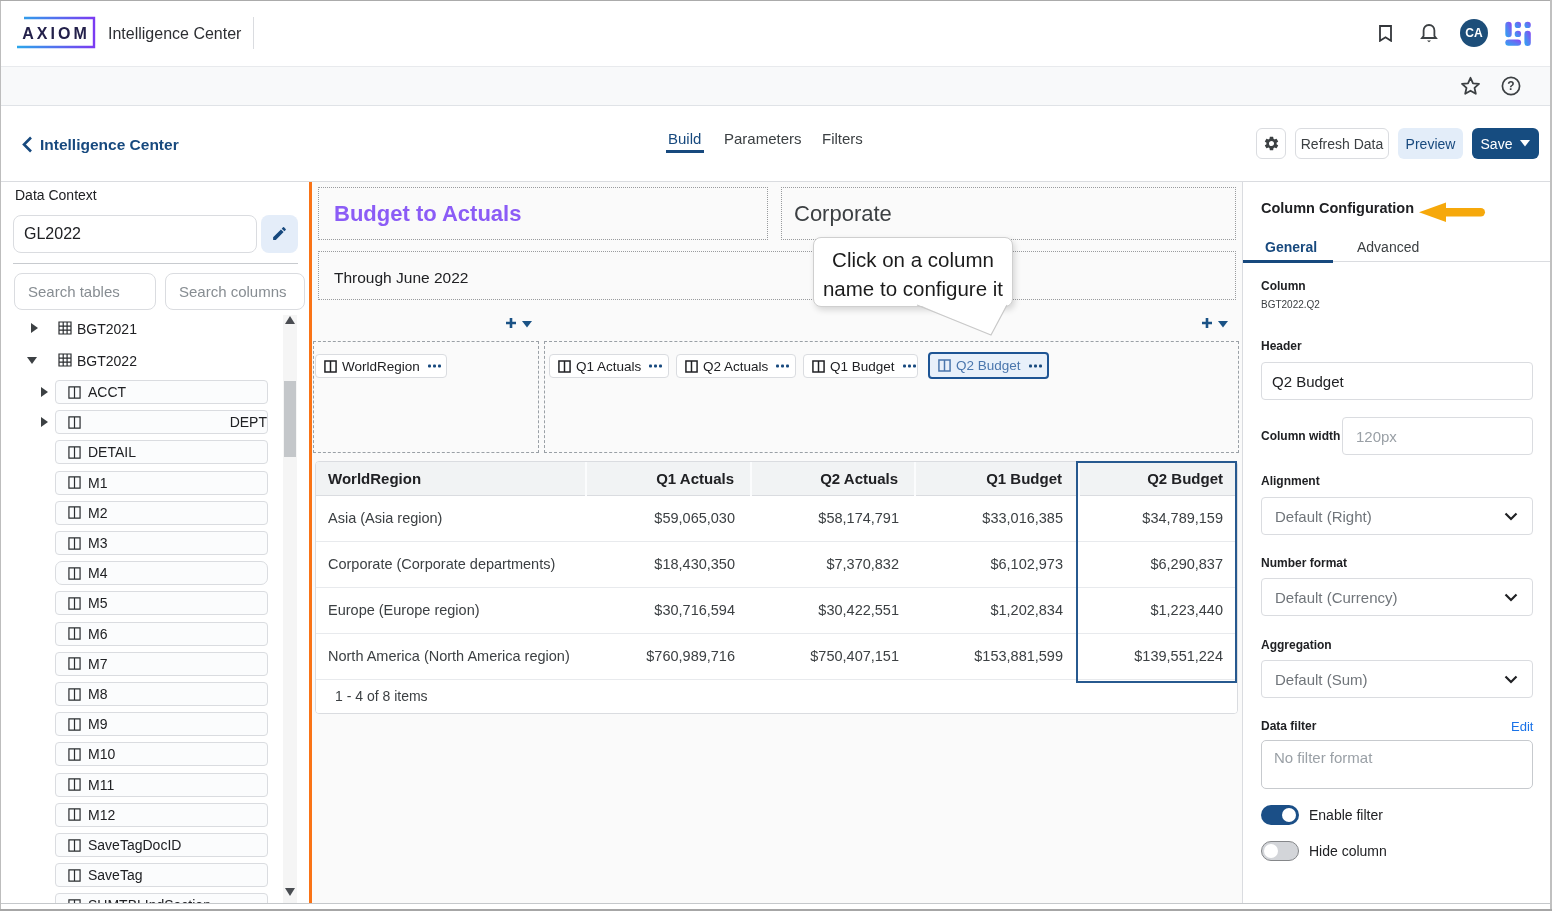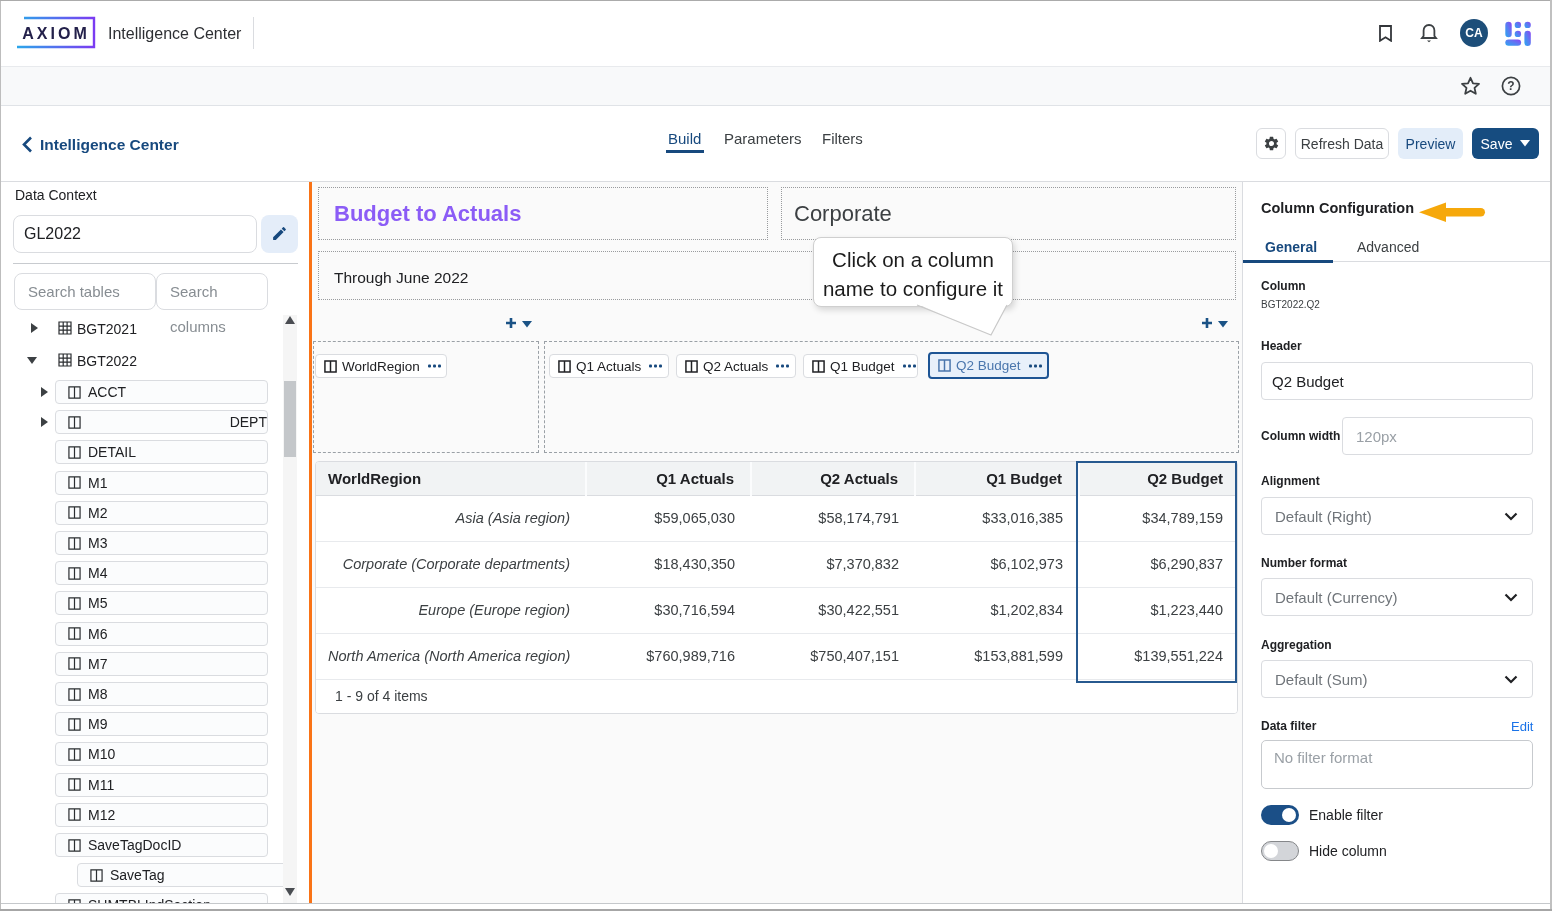--- a/index.html
+++ b/index.html
@@ -40,21 +40,21 @@
 #centerPane { left:312px; top:182px; width:931px; height:721px; background:#fafafa; border-right:1px solid #dadce0; overflow:hidden; }
 #rightPane { left:1243px; top:182px; width:309px; height:721px; background:#fff; overflow:hidden; }
 
 .lab { font-size:14px; color:#202124; }
 #dcLabel { left:15px; top:5px; }
 #dcInput { left:13px; top:33px; width:244px; height:38px; border:1px solid #dadce0; border-radius:8px; background:#fff; font-size:16px; color:#202124; line-height:36px; padding-left:10px; }
 #dcEdit { left:261px; top:33px; width:37px; height:38px; border-radius:8px; background:#e4edf9; }
 #dcDivider { left:13px; top:81px; width:285px; height:1px; background:#c8cbcf; }
 .search { top:91px; height:37px; border:1px solid #dadce0; border-radius:8px; background:#fff; font-size:15px; color:#878d92; line-height:35px; padding-left:13px; }
 #searchT { left:14px; width:142px; }
-#searchC { left:156px; width:112px; }
+#searchC { left:165px; width:140px; }
 .pill { left:55px; width:213px; height:24px; border:1px solid #dadce0; border-radius:4px; background:#fbfcfd; font-size:14px; color:#202124; display:flex; align-items:center; padding-left:12px; gap:7px; }
 
 #sbTrack { left:283px; top:133px; width:14px; height:588px; background:#f5f5f5; }
 #sbThumb { left:284px; top:199px; width:12px; height:76px; background:#c4c7ca; }
 
 .dotbox { border:1.5px dotted #999b9e; background:#fafafa; position:absolute; }
 #box1 { left:6px; top:5px; width:450px; height:53px; }
 #box1 span { position:absolute; left:15px; top:13px; font-size:22px; font-weight:700; color:#8b5cf6; }
 #box2 { left:469px; top:5px; width:455px; height:53px; }
 #box2 span { position:absolute; left:12px; top:13px; font-size:22px; color:#3c4043; }
@@ -72,21 +72,21 @@
 #chipQ2A { left:364px; width:120px; }
 #chipQ1B { left:491px; width:115px; }
 #chipQ2B { left:616px; top:170px; width:121px; height:27px; background:#e8f0fa; border:2px solid #1d5494; color:#4a76ad; }
 
 #grid { left:3px; top:279px; width:923px; background:#fff; border:1px solid #dadce0; border-radius:4px; overflow:hidden; }
 #grid table { border-collapse:collapse; width:100%; table-layout:fixed; }
 #grid th { background:#f1f3f4; font-size:15px; font-weight:700; color:#202124; height:33px; border-bottom:1px solid #dadce0; text-align:right; padding-right:16px; white-space:nowrap; }
 #grid th:first-child { text-align:left; padding-left:12px; }
 #grid th + th { border-left:2px solid #fbfcfd; }
 #grid td { font-size:14.5px; color:#3c4043; height:46px; text-align:right; padding-right:16px; border-bottom:1px solid #e8eaed; background:#fff; white-space:nowrap; }
-#grid td:first-child { text-align:right; padding-left:12px;font-style:italic; }
+#grid td:first-child { text-align:left; padding-left:12px; }
 #gridFoot { height:33px; font-size:14px; color:#3c4043; display:flex; align-items:center; padding-left:19px; background:#fff; }
 #colHL { left:764px; top:279px; width:161px; height:222px; border:2px solid #27598f; z-index:5; }
 
 #bubble { left:501px; top:55px; width:200px; height:70px; background:#fff; border:1px solid #cfcfcf; border-radius:8px; box-shadow:2px 3px 6px rgba(0,0,0,.15); z-index:10; font-size:20.5px; color:#1c1c1c; text-align:center; line-height:29px; padding-top:7px; }
 #tail { left:597px; top:122px; z-index:11; }
 .plusrow { position:absolute; top:134px; width:36px; height:18px; z-index:3; }
 
 #ccTitle { left:18px; top:18px; font-size:14.5px; font-weight:700; color:#202124; }
 #ccArrow { left:176px; top:19px; }
 #rtabs { left:0; top:79px; width:309px; height:1px; background:#dadce0; }
@@ -239,21 +239,21 @@
           <path d="M1 1 H13 V13 H1 Z M7 1 V13" fill="none" stroke="#2b2e31" stroke-width="1.3"></path>
         </svg>
         <span>M2</span>
       </div>
       <div class="abs pill" style="top:349px;">
         <svg width="13" height="13" viewBox="0 0 14 14">
           <path d="M1 1 H13 V13 H1 Z M7 1 V13" fill="none" stroke="#2b2e31" stroke-width="1.3"></path>
         </svg>
         <span>M3</span>
       </div>
-      <div class="abs pill" style="top:379.2px;">
+      <div class="abs pill" style="top:379.2px;border-radius:7px;">
         <svg width="13" height="13" viewBox="0 0 14 14">
           <path d="M1 1 H13 V13 H1 Z M7 1 V13" fill="none" stroke="#2b2e31" stroke-width="1.3"></path>
         </svg>
         <span>M4</span>
       </div>
       <div class="abs pill" style="top:409.4px;">
         <svg width="13" height="13" viewBox="0 0 14 14">
           <path d="M1 1 H13 V13 H1 Z M7 1 V13" fill="none" stroke="#2b2e31" stroke-width="1.3"></path>
         </svg>
         <span>M5</span>
@@ -299,21 +299,21 @@
           <path d="M1 1 H13 V13 H1 Z M7 1 V13" fill="none" stroke="#2b2e31" stroke-width="1.3"></path>
         </svg>
         <span>M12</span>
       </div>
       <div class="abs pill" style="top:651px;">
         <svg width="13" height="13" viewBox="0 0 14 14">
           <path d="M1 1 H13 V13 H1 Z M7 1 V13" fill="none" stroke="#2b2e31" stroke-width="1.3"></path>
         </svg>
         <span>SaveTagDocID</span>
       </div>
-      <div class="abs pill" style="top:681.2px;margin-left:22px;">
+      <div class="abs pill" style="top:681.2px;">
         <svg width="13" height="13" viewBox="0 0 14 14">
           <path d="M1 1 H13 V13 H1 Z M7 1 V13" fill="none" stroke="#2b2e31" stroke-width="1.3"></path>
         </svg>
         <span>SaveTag</span>
       </div>
       <div class="abs pill" style="top:711.4px;">
         <svg width="13" height="13" viewBox="0 0 14 14">
           <path d="M1 1 H13 V13 H1 Z M7 1 V13" fill="none" stroke="#2b2e31" stroke-width="1.3"></path>
         </svg>
         <span>SUMTBLIndSection</span>
@@ -436,21 +436,21 @@
           </tr>
       <tr>
             <td>North America (North America region)</td>
             <td>$760,989,716</td>
             <td>$750,407,151</td>
             <td>$153,881,599</td>
             <td>$139,551,224</td>
           </tr>
     </tbody>
       </table>
-    <div id="gridFoot">1 - 9 of 4 items</div>
+    <div id="gridFoot">1 - 4 of 8 items</div>
   </div>
   <div class="abs" id="colHL"></div>
 
   <div class="abs" id="bubble">Click on a column<br>name to configure it</div>
   <svg class="abs" id="tail" width="110" height="36" viewBox="0 0 110 36">
     <path d="M8 0 L82 31 L98 0 Z" fill="#fff"></path>
     <path d="M8 1 L82 31 L98 1" fill="none" stroke="#c9c9c9" stroke-width="1.2"></path>
   </svg>
 </div>
 

